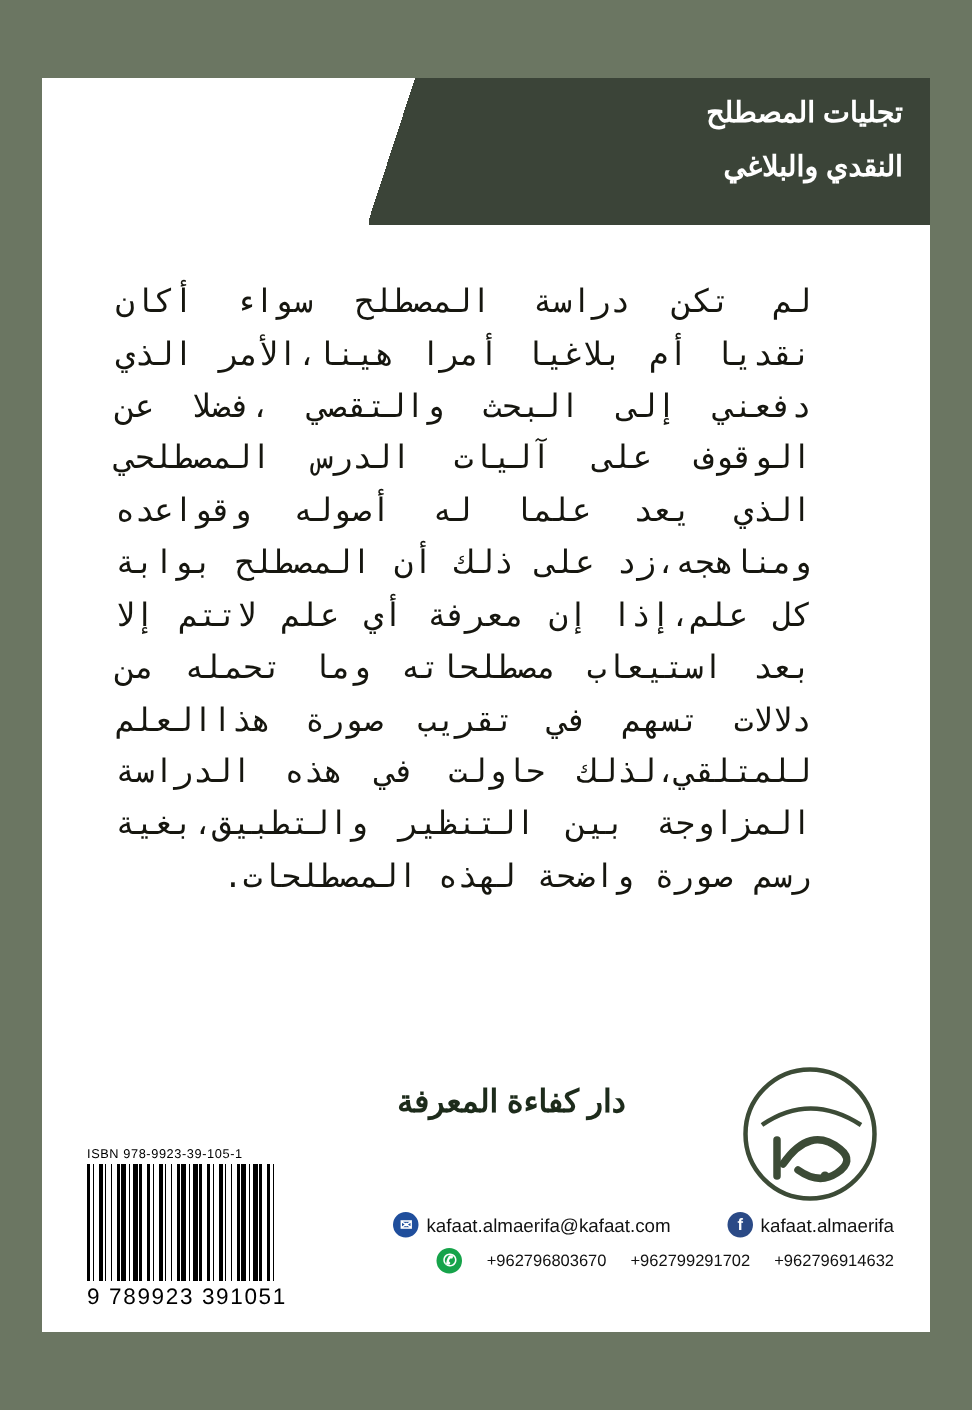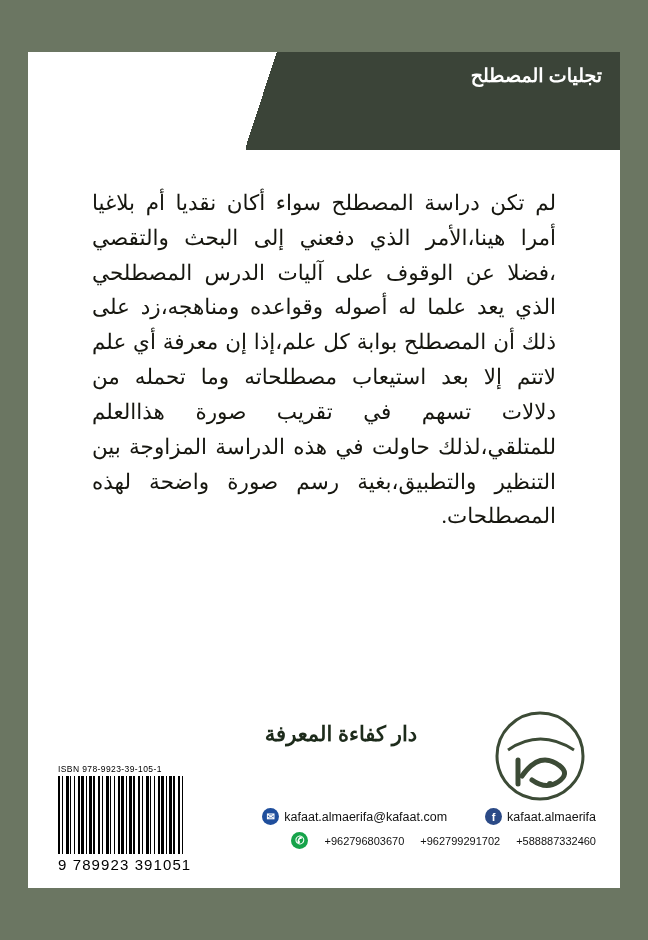--- a/index.html
+++ b/index.html
@@ -83,28 +83,28 @@
     font-size: 19px;
     line-height: 1.9;
     direction: rtl;
     letter-spacing: 0.2px;
   }
   .title-text .t2 { display: block; }
 
   
   .blurb {
     position: absolute;
-    right: 92px;
+    right: 107px;
     top: 186px;
     width: 464px;
     direction: rtl;
     text-align: justify;
     text-align-last: right;
     color: #16160f;
-    font-family: Liberation Serif, serif;
+    font-family: Liberation Mono, monospace;
     font-size: 21.5px;
     line-height: 1.62;
     word-spacing: 1px;
   }
 
   
   .bottom {
     position: absolute;
     left: 28px;
     top: 700px;
@@ -242,20 +242,21 @@
   <div class="frame-top"></div>
   <div class="frame-bottom"></div>
   <div class="frame-left"></div>
   <div class="frame-right"></div>
   <div class="inner-white"></div>
 
   <div class="title-band"></div>
   <div class="title-band-notch2"></div>
   <div class="title-text">
     <span class="t1">تجليات المصطلح</span>
+    <span class="t2">النقدي والبلاغي</span>
   </div>
 
   <div class="blurb">لم تكن دراسة المصطلح سواء أكان نقديا أم بلاغيا أمرا هينا،الأمر الذي دفعني إلى البحث والتقصي ،فضلا عن الوقوف على آليات الدرس المصطلحي الذي يعد علما له أصوله وقواعده ومناهجه،زد على ذلك أن المصطلح بوابة كل علم،إذا إن معرفة أي علم لاتتم إلا بعد استيعاب مصطلحاته وما تحمله من دلالات تسهم في تقريب صورة هذاالعلم للمتلقي،لذلك حاولت في هذه الدراسة المزاوجة بين التنظير والتطبيق،بغية رسم صورة واضحة لهذه المصطلحات.</div>
 
   <div class="bottom">
 
     <div class="barcode-wrap">
       <div class="isbn-label">ISBN 978-9923-39-105-1</div>
       <div class="barcode"></div>
       <div class="barcode-digits">9 789923 391051</div>
@@ -284,19 +285,19 @@
         <div class="item">
           <span class="badge">f</span>
           <span>kafaat.almaerifa</span>
         </div>
       </div>
       <div class="crow">
         <div class="phones">
           <span class="badge phone">✆</span>
           <span class="phone-num">+962796803670</span>
           <span class="phone-num">+962799291702</span>
-          <span class="phone-num">+588887332460</span>
+          <span class="phone-num">+962796914632</span>
         </div>
       </div>
     </div>
 
   </div>
 </div>
 
 </body></html>

